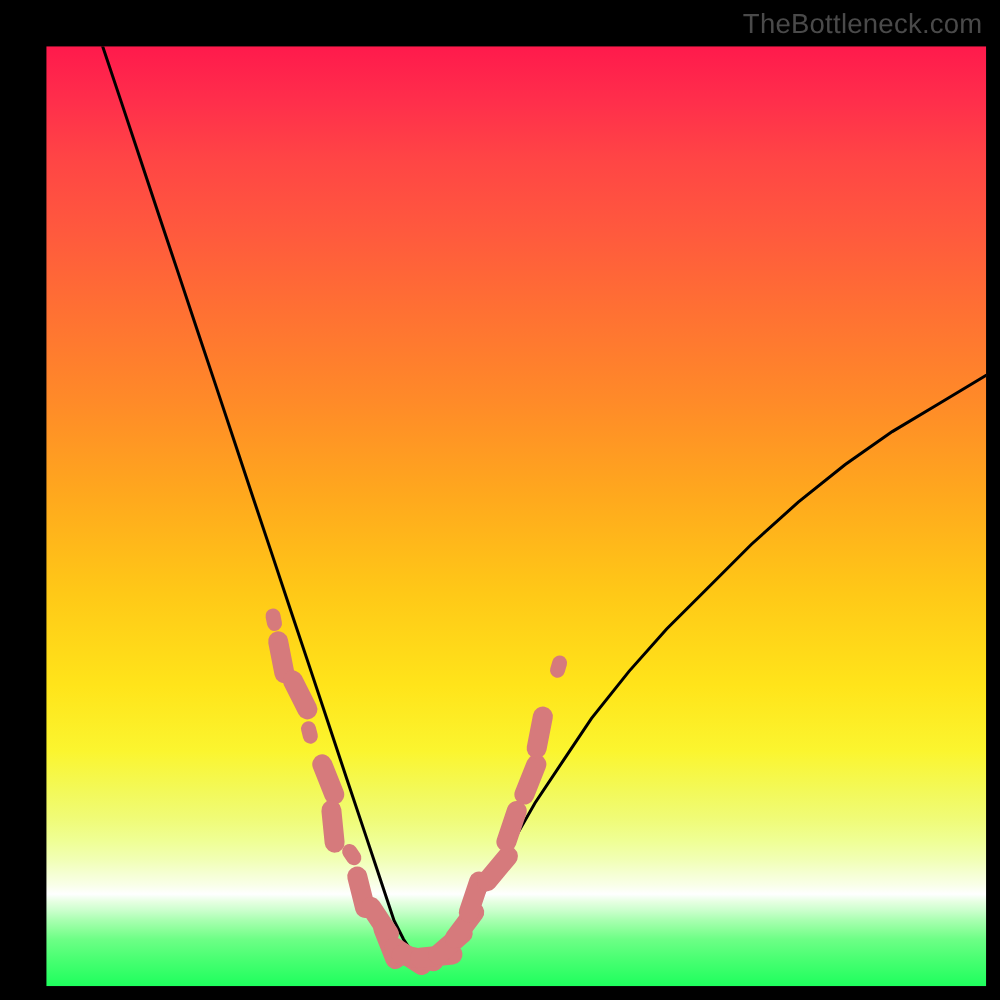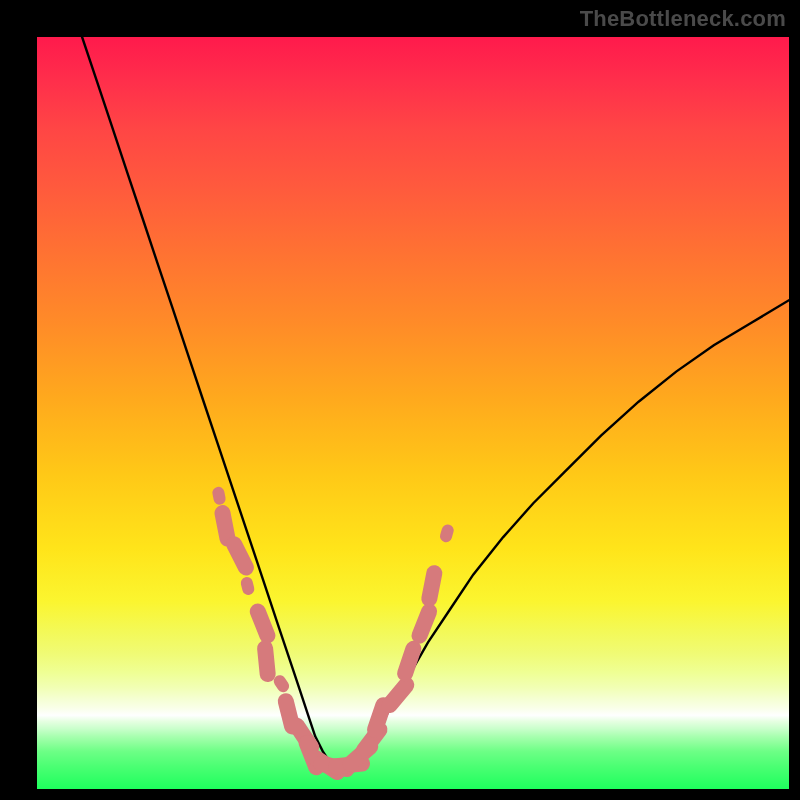--- a/index.html
+++ b/index.html
@@ -55,21 +55,21 @@
       #4bff73 97%,
       #1eff5d 100%
     );
   }
   .watermark {
     position: absolute;
     top: 6px;
     right: 14px;
     color: #4a4a4a;
     font-size: 22px;
-    font-weight: 700;
+    font-weight: 400;
     letter-spacing: 0.2px;
     z-index: 5;
   }
   svg.curve-layer {
     position: absolute;
     inset: 0;
     width: 752px;
     height: 752px;
   }
 </style>

